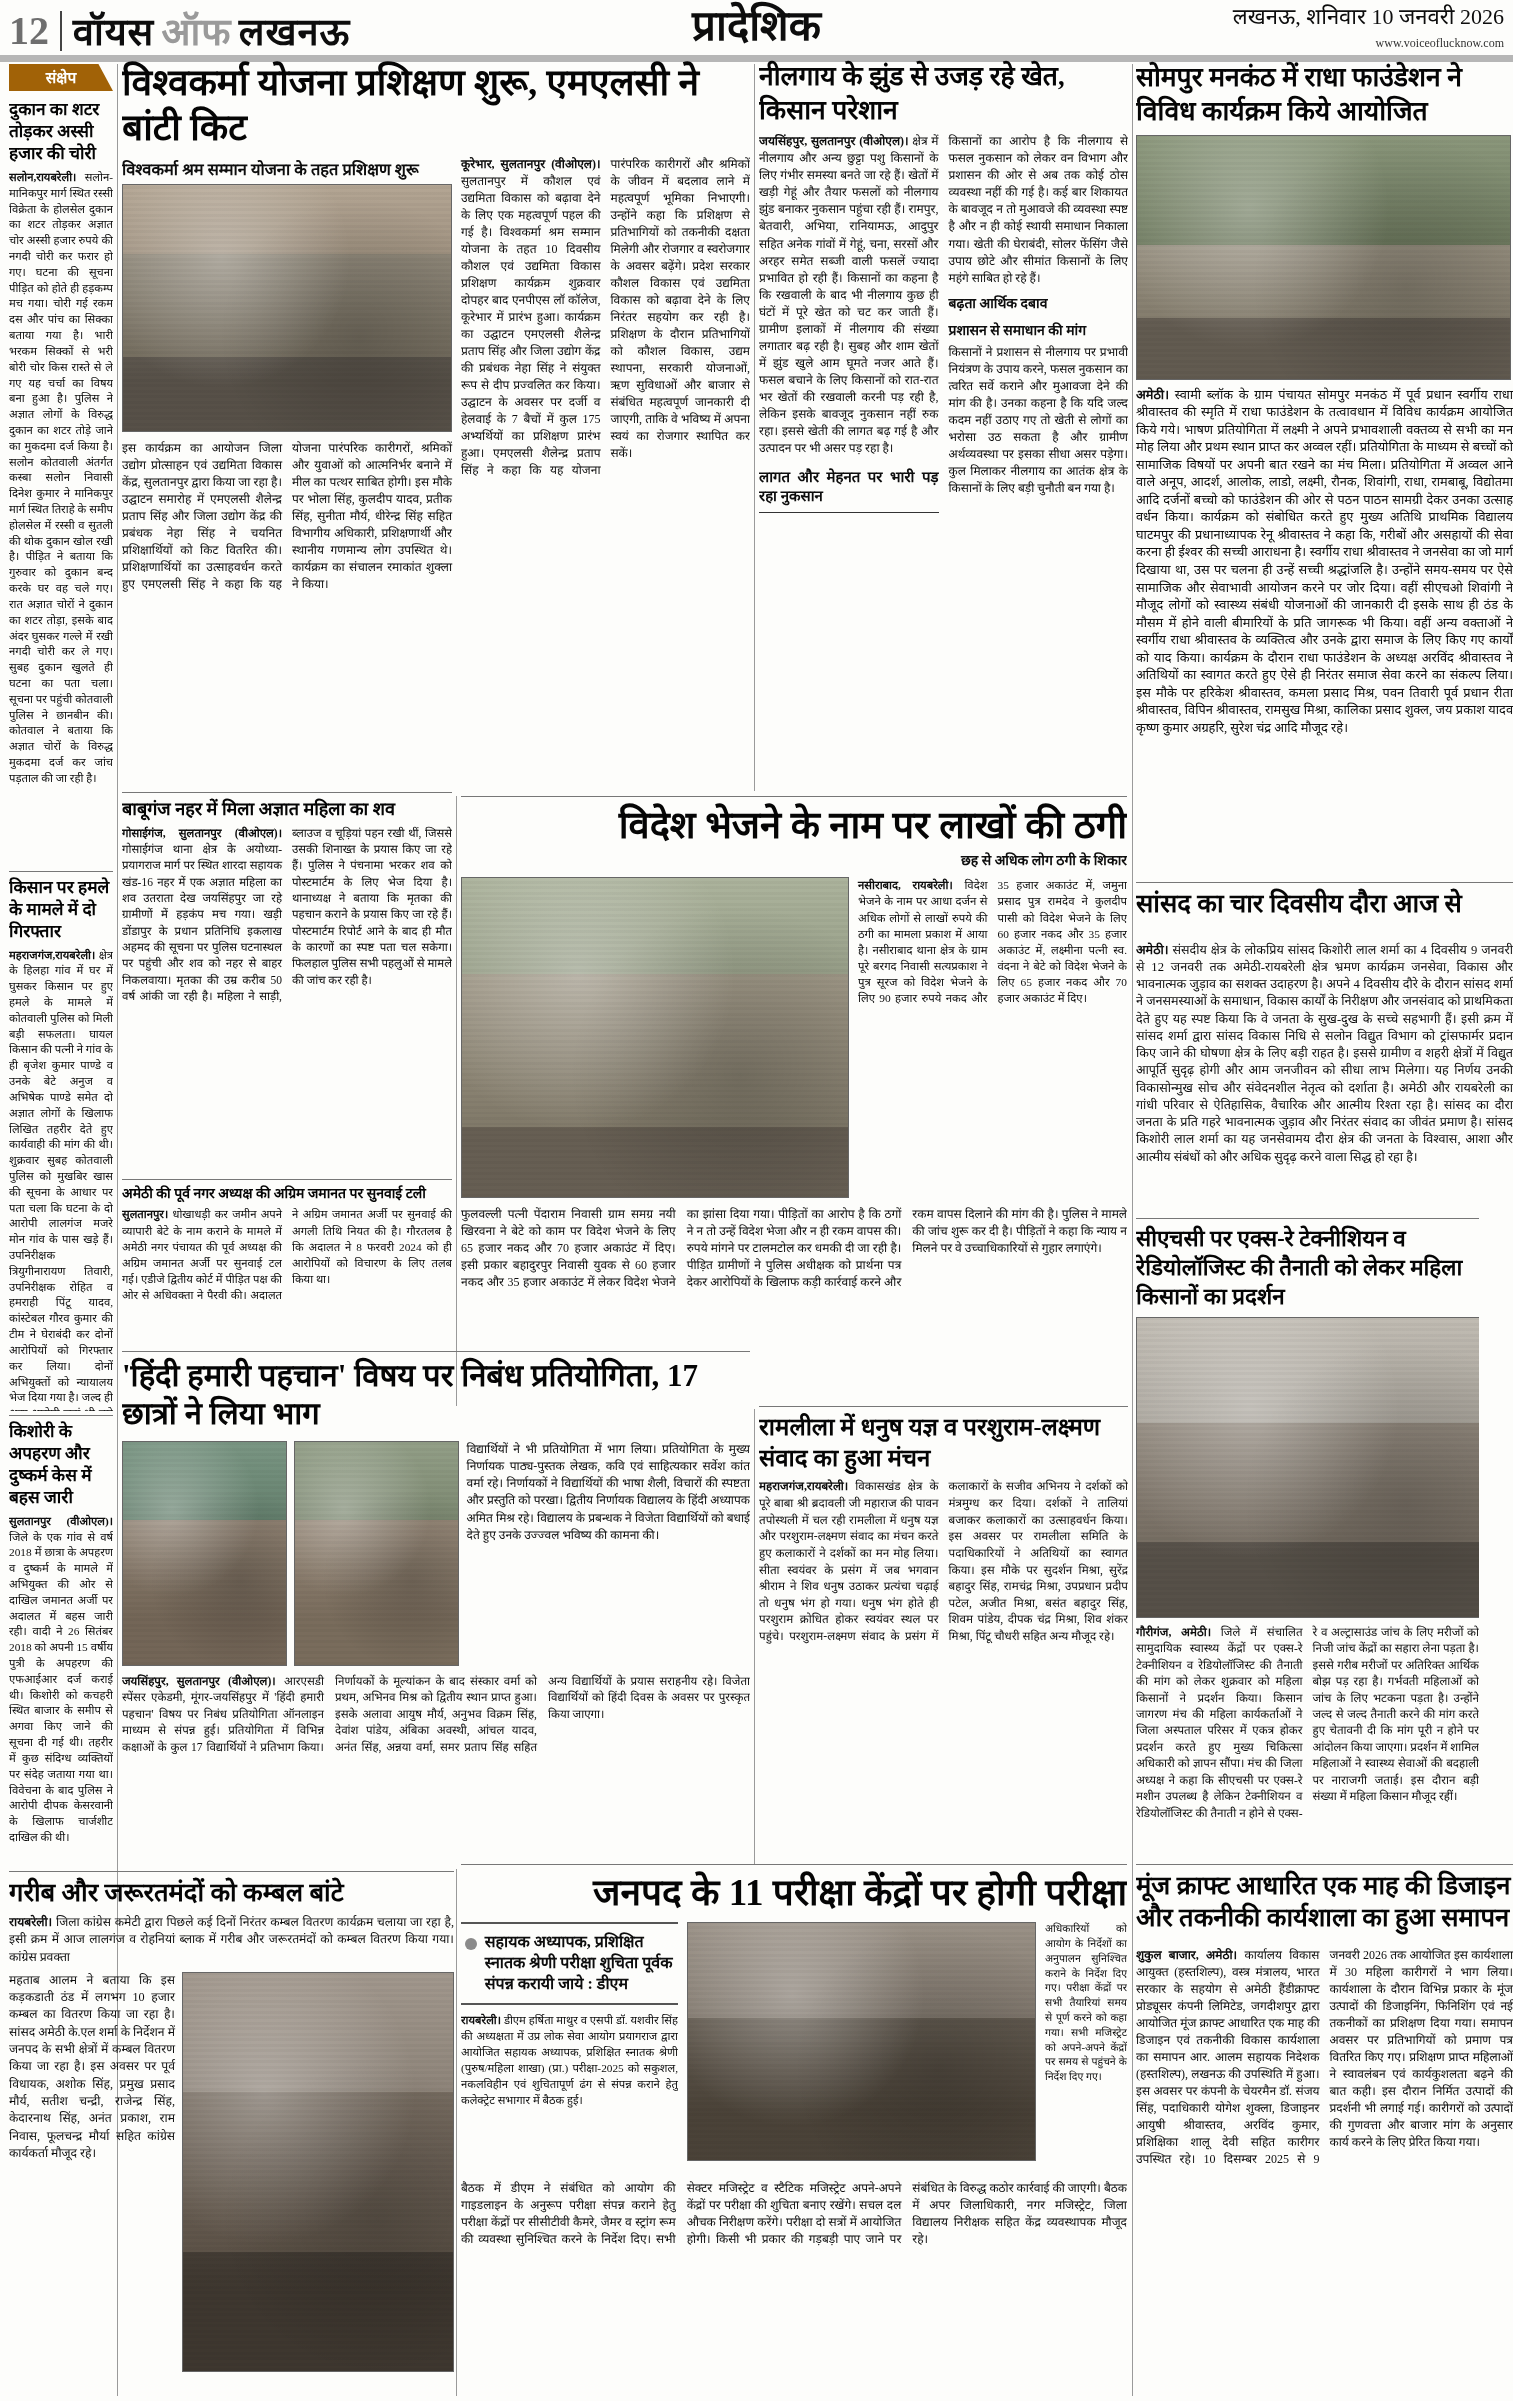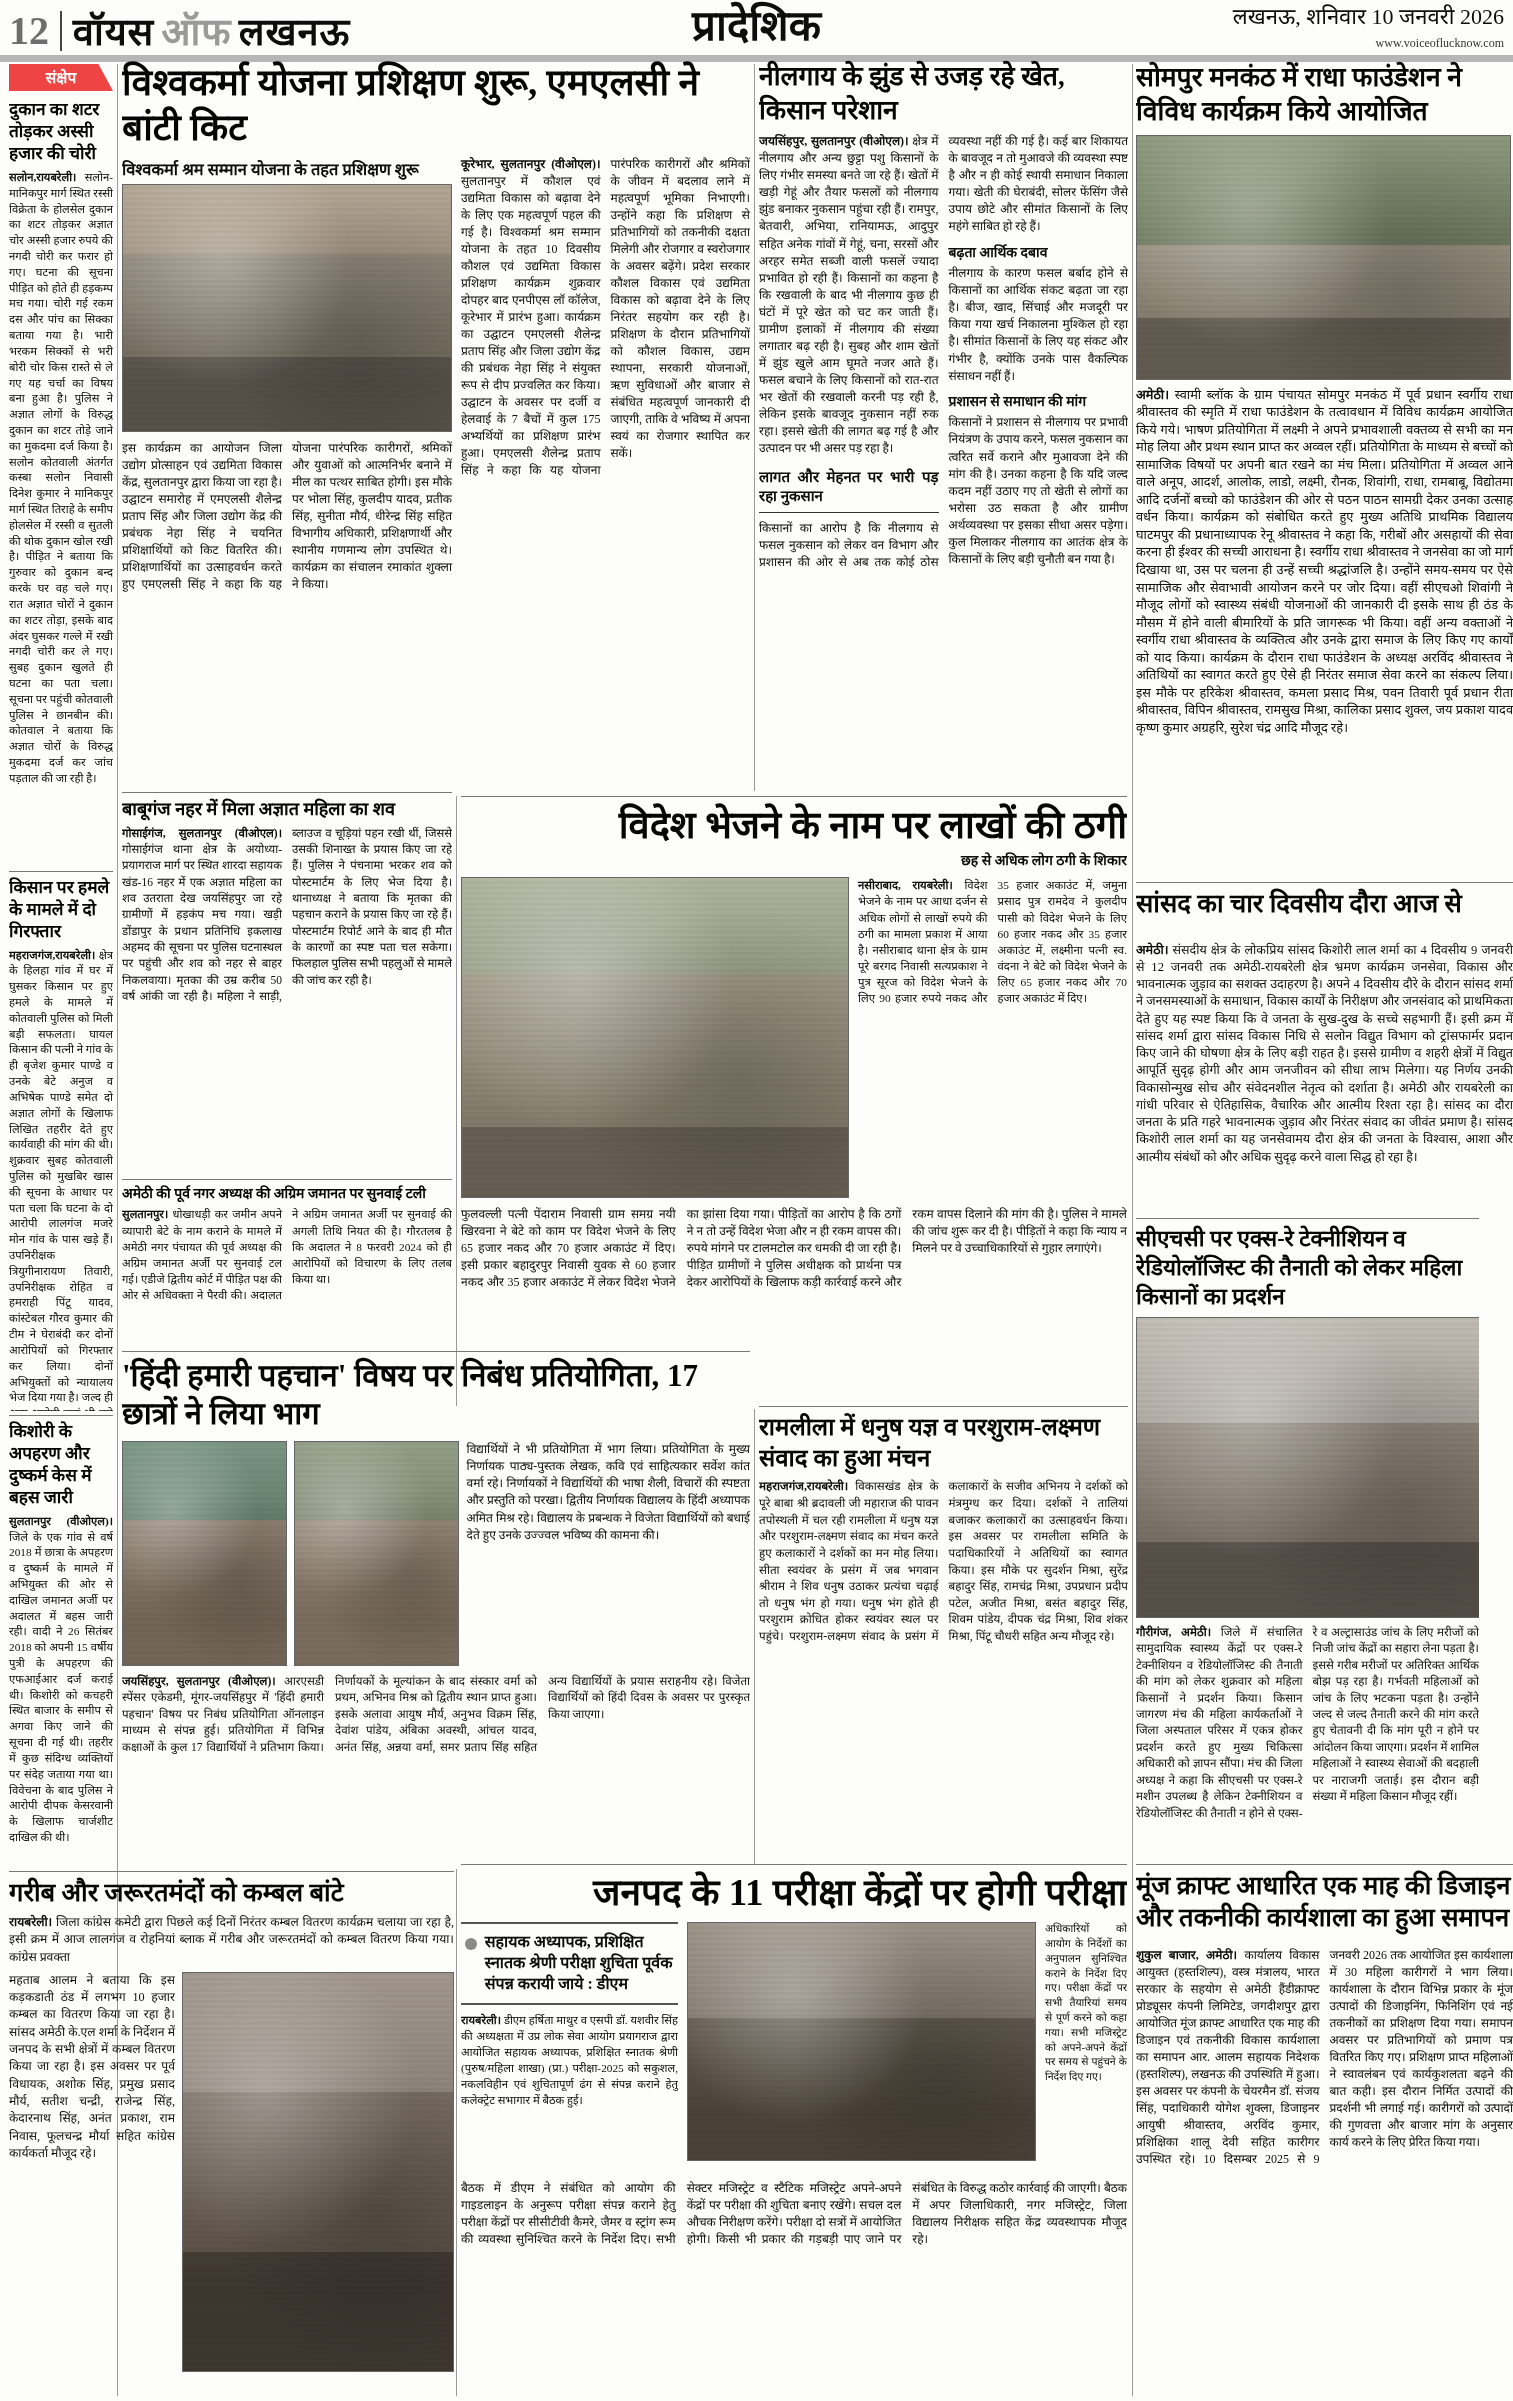--- a/index.html
+++ b/index.html
@@ -45,21 +45,21 @@
     background:repeating-linear-gradient(0deg,rgba(0,0,0,.03) 0 2.7px,transparent 2.7px 5.5px)}
   .p-vk{background:linear-gradient(180deg,#a3927c 0 28%,#8d8472 28% 70%,#6f675c 70%)}
   .p-sompur{background:linear-gradient(180deg,#72815f 0 45%,#a59c88 45% 75%,#7d7467 75%)}
   .p-fraud{background:linear-gradient(180deg,#9aa387 0 30%,#a39a85 30% 78%,#83796a 78%)}
   .p-port1{background:linear-gradient(180deg,#5d7f68 0 35%,#93826f 35%)}
   .p-port2{background:linear-gradient(180deg,#7b8a6d 0 35%,#9b8a76 35%)}
   .p-chc{background:linear-gradient(180deg,#b3ada2 0 35%,#94897b 35% 75%,#6e665c 75%)}
   .p-exam{background:linear-gradient(180deg,#857a6d 0 40%,#5f5548 40%)}
   .p-blanket{background:linear-gradient(180deg,#8d8174 0 30%,#6f6254 30% 70%,#4f463c 70%)}
   
-  #brief-flag{left:9px;top:64px;width:104px;height:27px;background:#ef4444;color:#fff;
+  #brief-flag{left:9px;top:64px;width:104px;height:27px;background:#a16207;color:#fff;
      font-size:15.5px;font-weight:700;text-align:center;line-height:27px;
      clip-path:polygon(0 0,86% 0,100% 100%,0 100%)}
   .brief-story .bodytxt{font-size:11.3px;line-height:1.4}
   .brief-story .hl{font-size:17.3px;line-height:1.28}
   
   #st-vishwakarma{left:122px;top:60px;width:628px;height:728px}
   .vk-row{display:flex;gap:9px;margin-top:5.5px}
   .vk-left{width:330px;flex:none}
   .vk-right{flex:1}
   .ph-vk{width:330px;height:248px;margin:3.7px 0 7.3px}
@@ -205,21 +205,20 @@
   <p class="bodytxt three-col"><b class="dl">जयसिंहपुर, सुलतानपुर (वीओएल)। </b><span>आरएसडी स्पेंसर एकेडमी, मूंगर-जयसिंहपुर में 'हिंदी हमारी पहचान' विषय पर निबंध प्रतियोगिता ऑनलाइन माध्यम से संपन्न हुई। प्रतियोगिता में विभिन्न कक्षाओं के कुल 17 विद्यार्थियों ने प्रतिभाग किया। निर्णायकों के मूल्यांकन के बाद संस्कार वर्मा को प्रथम, अभिनव मिश्र को द्वितीय स्थान प्राप्त हुआ। इसके अलावा आयुष मौर्य, अनुभव विक्रम सिंह, देवांश पांडेय, अंबिका अवस्थी, आंचल यादव, अनंत सिंह, अन्नया वर्मा, समर प्रताप सिंह सहित अन्य विद्यार्थियों के प्रयास सराहनीय रहे। विजेता विद्यार्थियों को हिंदी दिवस के अवसर पर पुरस्कृत किया जाएगा।</span></p>
 </section>
 
 <section class="story" id="st-nilgai">
   <h1 class="hl h-md">नीलगाय के झुंड से उजड़ रहे खेत, किसान परेशान</h1>
   <div class="bodytxt two-col">
     <p><b class="dl">जयसिंहपुर, सुलतानपुर (वीओएल)। </b><span>क्षेत्र में नीलगाय और अन्य छुट्टा पशु किसानों के लिए गंभीर समस्या बनते जा रहे हैं। खेतों में खड़ी गेहूं और तैयार फसलों को नीलगाय झुंड बनाकर नुकसान पहुंचा र‍ही हैं। रामपुर, बेतवारी, अभिया, रानियामऊ, आदुपुर सहित अनेक गांवों में गेहूं, चना, सरसों और अरहर समेत सब्जी वाली फसलें ज्यादा प्रभावित हो रही हैं। किसानों का कहना है कि रखवाली के बाद भी नीलगाय कुछ ही घंटों में पूरे खेत को चट कर जाती हैं। ग्रामीण इलाकों में नीलगाय की संख्या लगातार बढ़ रही है। सुबह और शाम खेतों में झुंड खुले आम घूमते नजर आते हैं। फसल बचाने के लिए किसानों को रात-रात भर खेतों की रखवाली करनी पड़ रही है, लेकिन इसके बावजूद नुकसान नहीं रुक रहा। इससे खेती की लागत बढ़ गई है और उत्पादन पर भी असर पड़ रहा है।</span></p>
     <div class="inset-box">लागत और मेहनत पर भारी पड़ रहा नुकसान</div>
     <p>किसानों का आरोप है कि नीलगाय से फसल नुकसान को लेकर वन विभाग और प्रशासन की ओर से अब तक कोई ठोस व्यवस्था नहीं की गई है। कई बार शिकायत के बावजूद न तो मुआवजे की व्यवस्था स्पष्ट है और न ही कोई स्थायी समाधान निकाला गया। खेती की घेराबंदी, सोलर फेंसिंग जैसे उपाय छोटे और सीमांत किसानों के लिए महंगे साबित हो रहे हैं।</p>
     <h4 class="mini-head">बढ़ता आर्थिक दबाव</h4>
-    <p>नीलगाय के कारण फसल बर्बाद होने से किसानों का आर्थिक संकट बढ़ता जा रहा है। बीज, खाद, सिंचाई और मजदूरी पर किया गया खर्च निकालना मुश्किल हो रहा है। सीमांत किसानों के लिए यह संकट और गंभीर है, क्योंकि उनके पास वैकल्पिक संसाधन नहीं हैं।</p>
     <h4 class="mini-head">प्रशासन से समाधान की मांग</h4>
     <p>किसानों ने प्रशासन से नीलगाय पर प्रभावी नियंत्रण के उपाय करने, फसल नुकसान का त्वरित सर्वे कराने और मुआवजा देने की मांग की है। उनका कहना है कि यदि जल्द कदम नहीं उठाए गए तो खेती से लोगों का भरोसा उठ सकता है और ग्रामीण अर्थव्यवस्था पर इसका सीधा असर पड़ेगा। कुल मिलाकर नीलगाय का आतंक क्षेत्र के किसानों के लिए बड़ी चुनौती बन गया है।</p>
   </div>
 </section>
 
 <section class="story rule-top" id="st-fraud">
   <h1 class="hl h-xl center">विदेश भेजने के नाम पर लाखों की ठगी</h1>
   <div class="subhead center">छह से अधिक लोग ठगी के शिकार</div>
   <div class="fr-row">
     <div class="photo p-fraud ph-fraud"></div>

